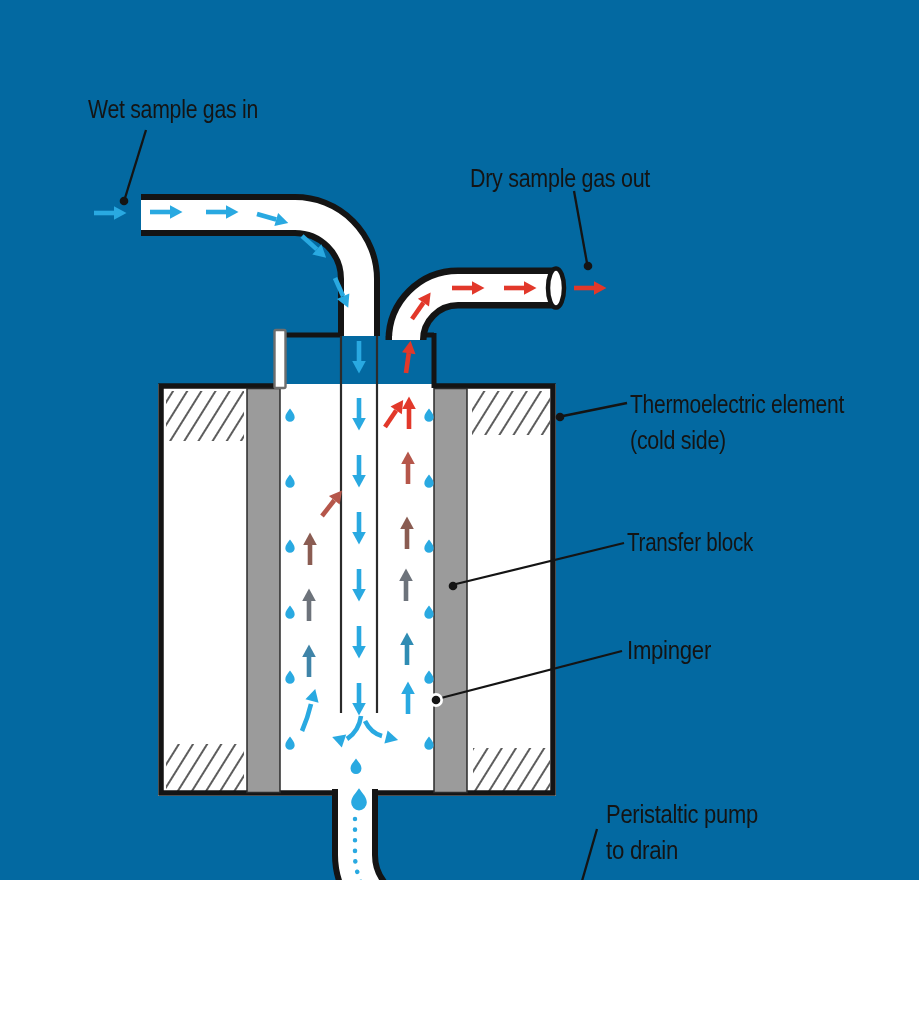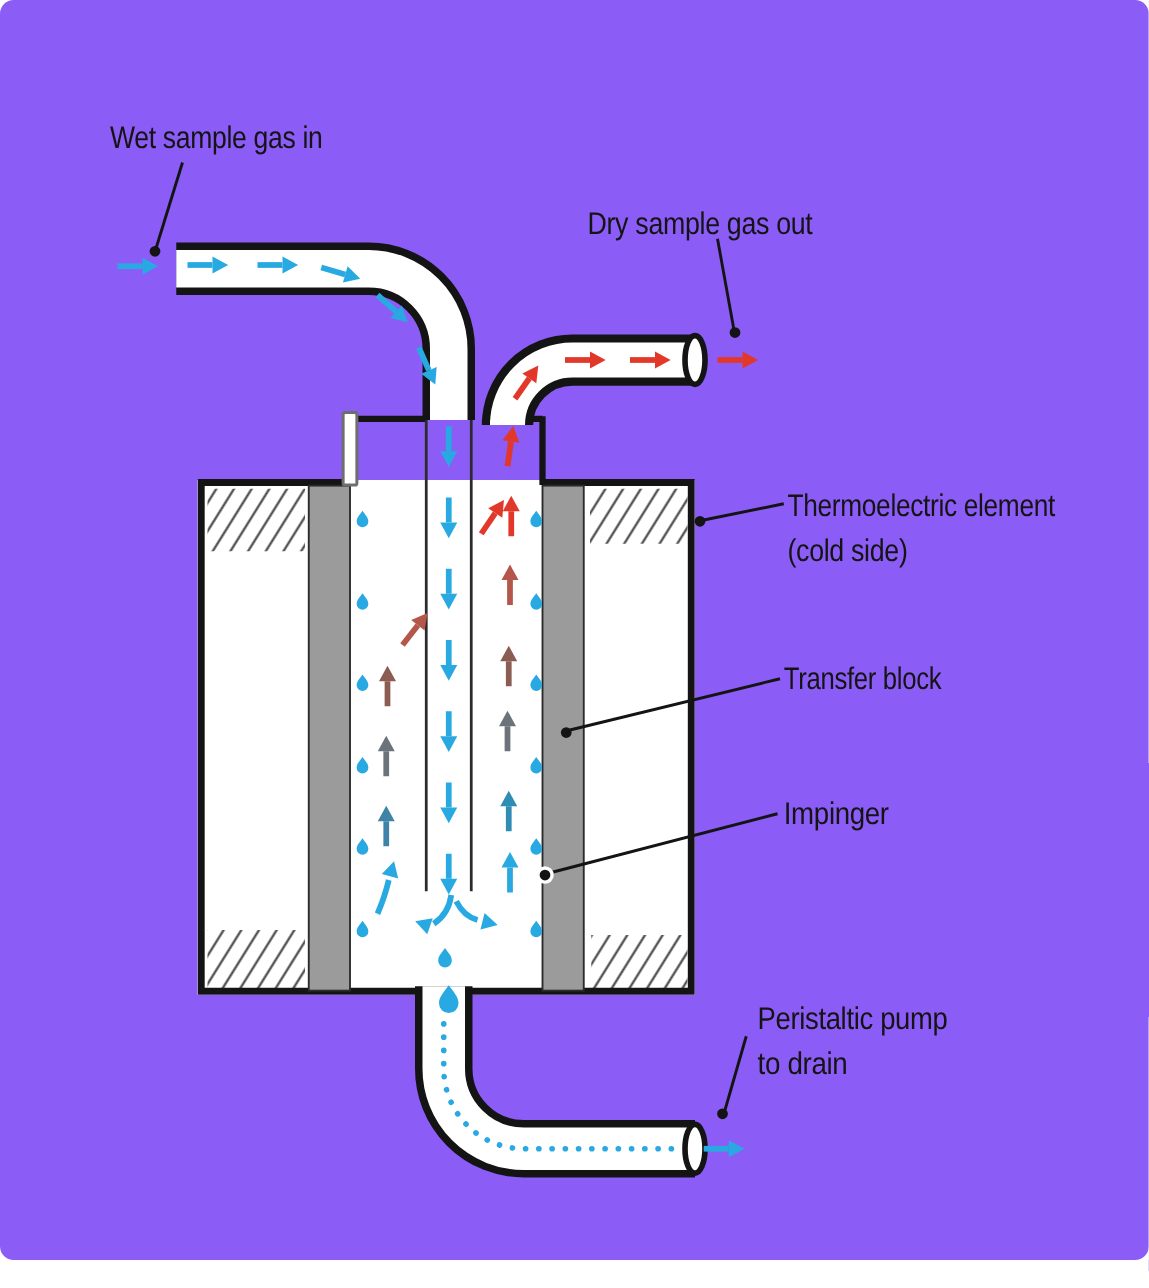--- a/index.html
+++ b/index.html
@@ -1,16 +1,16 @@
 <!DOCTYPE html>
 <html style="--c-wet_blue: #29a9e1; --c-dry_red: #e2382a; --c-red_brown: #b5564a; --c-brown: #8a5c52; --c-neutral_gray: #6d737b; --c-steel_blue: #3f84a8; --c-teal_blue: #2f8cb3; --c-block_gray: #9b9b9b; --c-ink: #141414; --c-hatch_gray: #3f3f3f;"><head>
 <meta charset="utf-8">
 <style>
   html,body{margin:0;padding:0;background:#fff;}
-  .stage{position:relative;width:919px;height:1008px;background:#8b5cf6;overflow:hidden;border-radius:11px;}
+  .stage{position:relative;width:919px;height:880px;background:#0369a1;overflow:hidden;}
   svg{display:block;}
   .lbl{font-family:"Liberation Sans",sans-serif;font-size:25px;letter-spacing:-0.3px;
        fill:var(--c-ink,#141414);}
   .ln{stroke:var(--c-ink,#141414);}
   .thin{stroke:#2b2b2b;}
   .bar{fill:var(--c-block_gray,#9b9b9b);stroke:#2b2b2b;stroke-width:1.5;}
   .capsule{fill:#fff;stroke:#6e6e6e;stroke-width:2.4;}
   .white{stroke:#fff;}
   .endcap{fill:#fff;stroke:var(--c-ink,#141414);stroke-width:4.5;}
   .leader{stroke:var(--c-ink,#141414);stroke-width:2.3;fill:none;}

